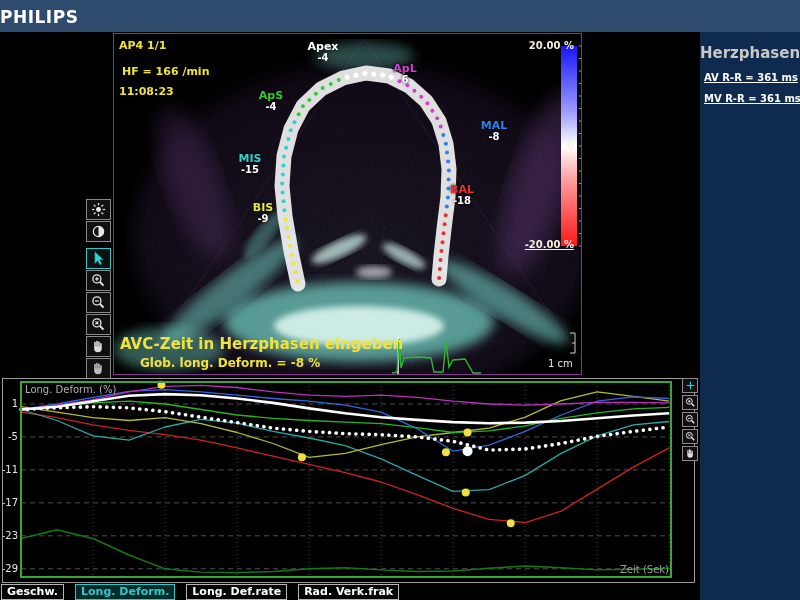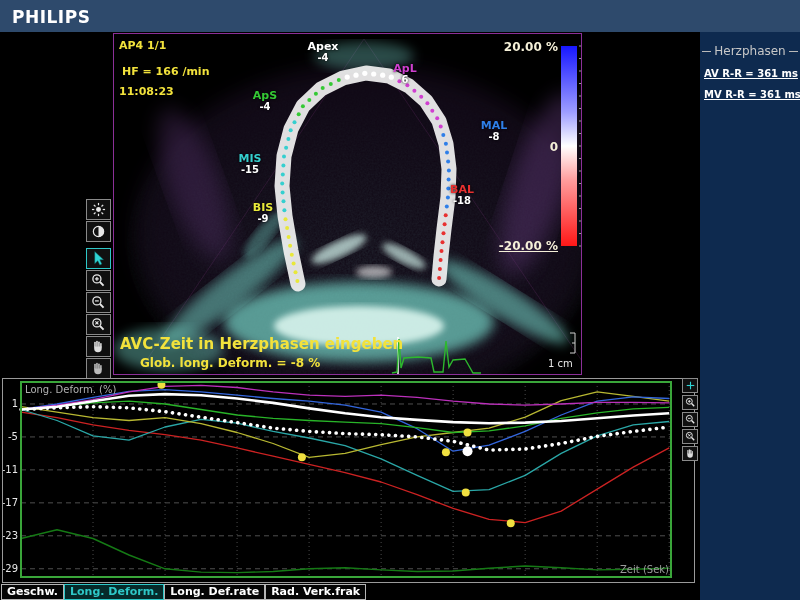--- a/index.html
+++ b/index.html
@@ -1,56 +1,56 @@
 <!DOCTYPE html>
 <html><head>
 <meta charset="utf-8">
 <style>
   html,body{margin:0;padding:0;background:#000;}
   #screen{position:relative;width:800px;height:600px;background:#000;overflow:hidden;
           font-family:"DejaVu Sans",sans-serif;}
   
   #header{position:absolute;left:0;top:0;width:800px;height:32px;background:#2e4a6c;}
-  #logo{position:absolute;left:12px;top:7px;color:#fff;font-weight:bold;font-size:17px;letter-spacing:.5px;}
+  #logo{position:absolute;left:0;top:7px;color:#fff;font-weight:bold;font-size:17px;letter-spacing:.5px;}
   
   #rpanel{position:absolute;left:700px;top:32px;width:100px;height:568px;background:#0e2a4f;}
-  .divider{display:flex;align-items:center;margin:12px 2px 0 2px;color:#c8c8c8;font-size:12px;font-weight:normal;}
+  .divider{display:flex;align-items:center;margin:12px 2px 0 2px;color:#c8c8c8;font-size:15px;font-weight:bold;flex-direction:column;}
   .divider .dline{flex:1;height:1px;background:#b9b9b9;}
   .divider .dlabel{padding:0 3px;}
   .plink{display:block;margin:10px 4px 0 4px;color:#fff;font-size:10px;font-weight:bold;
          text-decoration:underline;white-space:nowrap;cursor:pointer;}
   
   #usarea{position:absolute;left:113px;top:33px;width:467px;height:340px;background:#000;
           border:1px solid #8b2f98;}
   .ustext{position:absolute;color:#f2e23c;font-weight:bold;font-size:11px;white-space:nowrap;}
   #avcline{position:absolute;left:6px;top:301px;color:#f2e23c;font-weight:bold;font-size:15px;white-space:nowrap;}
   #globline{position:absolute;left:6px;top:322px;color:#f2e23c;font-weight:bold;font-size:12px;white-space:nowrap;margin-left:20px;}
   .seglabel{position:absolute;transform:translate(-50%,-50%);text-align:center;font-weight:bold;
             font-size:11px;line-height:11px;white-space:nowrap;text-shadow:0 0 3px #000;}
   .seglabel .segval{color:#fff;font-size:10px;}
   
   #colorbar{position:absolute;left:447px;top:12px;width:16px;height:200px;
             background:linear-gradient(#1717ff,#9d9dff 33%,#ffffff 50%,#ff9d9d 67%,#ff1717);}
-  .cbl{position:absolute;right:23px;color:#f5f0d8;font-size:12px;font-weight:bold;text-align:center;white-space:nowrap;}
+  .cbl{position:absolute;right:7px;color:#f5f0d8;font-size:10px;font-weight:bold;text-align:center;white-space:nowrap;}
   #scalecm{position:absolute;left:434px;top:324px;color:#e8e8e8;font-size:10px;}
   
   #ltoolbar{position:absolute;left:86px;top:199px;width:25px;}
   .ticon{width:23px;height:19px;border:1px solid #8a8a8a;background:#101010;margin-bottom:1px;
          display:flex;align-items:center;justify-content:center;cursor:pointer;}
   .ticon.sel{border:1px solid #2ec8c8;}
   .ticon.gap{margin-top:6px;}
   
   #chartbox{position:absolute;left:2px;top:378px;width:691px;height:203px;background:#000;border:1px solid #9a9a9a;}
   #chartsvg{position:absolute;left:0;top:0;}
   
   #ctoolbar{position:absolute;left:682px;top:378px;width:17px;}
   .cticon{width:14px;height:13px;border:1px solid #8a8a8a;background:#101010;margin-bottom:2px;
           display:flex;align-items:center;justify-content:center;cursor:pointer;}
   
-  #tabs{position:absolute;left:1px;top:584px;display:flex;gap:0;}
+  #tabs{position:absolute;left:1px;top:584px;display:flex;gap:11px;}
   .tab{border:1px solid #b5b5b5;background:#050505;color:#fff;font-size:11px;font-weight:bold;
        padding:0 5px;height:14px;line-height:14px;cursor:pointer;white-space:nowrap;}
   .tab.sel{border-color:#2ec8c8;color:#2ec8c8;background:#062a2a;}
 </style>
 </head>
 <body>
 
 <div id="screen">
 
   <div id="header">
@@ -207,21 +207,21 @@
 
     <div id="seglabels">
         <div class="seglabel" style="left: 209px; top: 18px;">
           <div style="color:#ffffff">Apex</div>
                  <div class="segval">-4</div>
         </div>
         <div class="seglabel" style="left: 291px; top: 40px;">
           <div style="color:#d040d0">ApL</div>
                  <div class="segval">6</div>
         </div>
-        <div class="seglabel" style="left: 151px; top: 67px;">
+        <div class="seglabel" style="left: 157px; top: 67px;">
           <div style="color:#35c935">ApS</div>
                  <div class="segval">-4</div>
         </div>
         <div class="seglabel" style="left: 340px; top: 97px; margin-left: 40px;">
           <div style="color:#2f7fe8">MAL</div>
                  <div class="segval">-8</div>
         </div>
         <div class="seglabel" style="left: 136px; top: 130px;">
           <div style="color:#35cfcf">MIS</div>
                  <div class="segval">-15</div>

